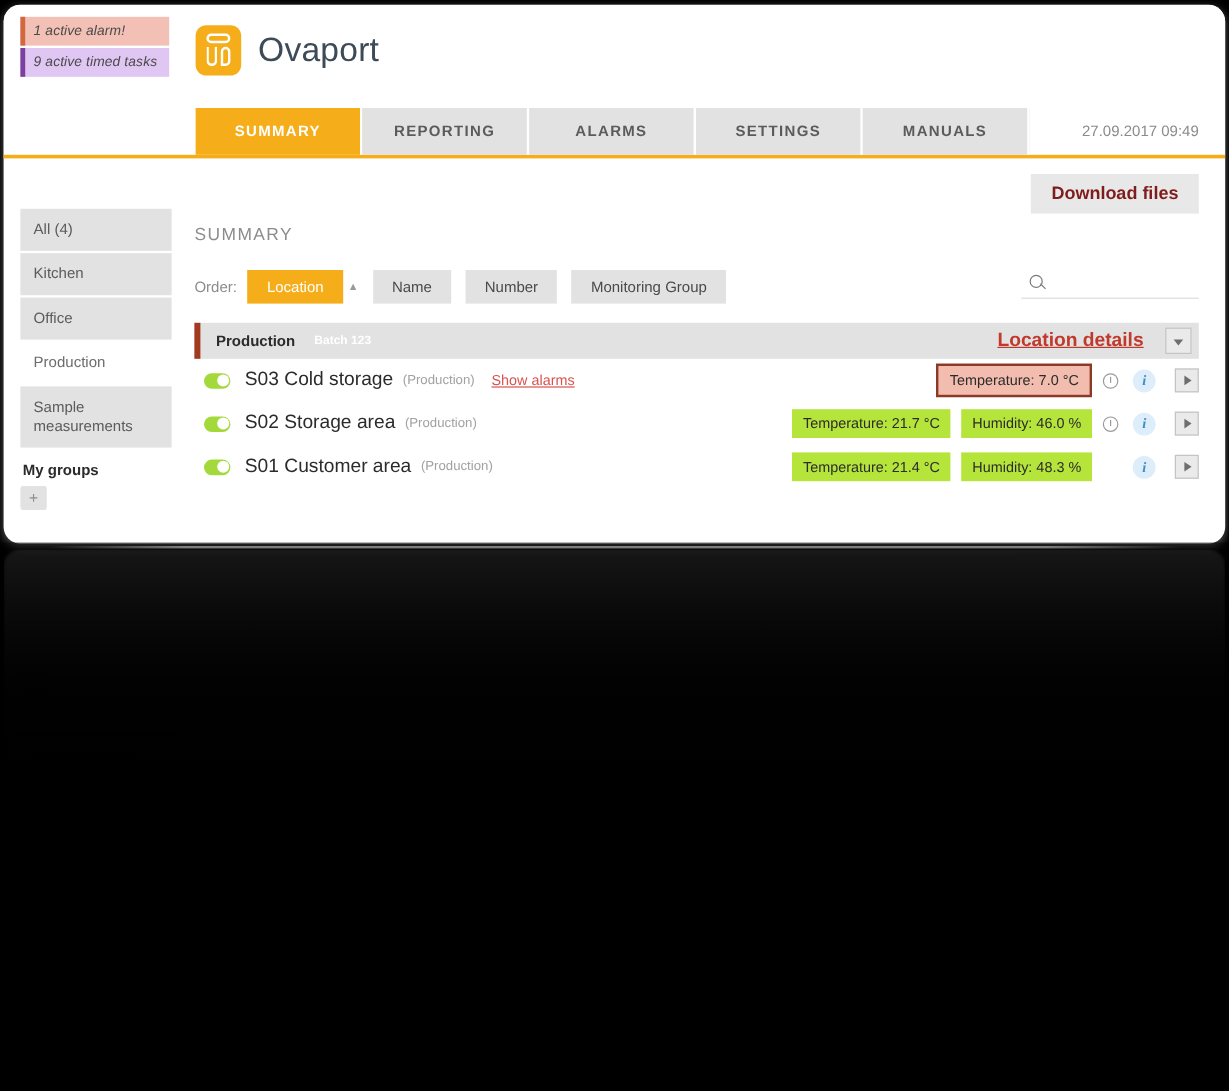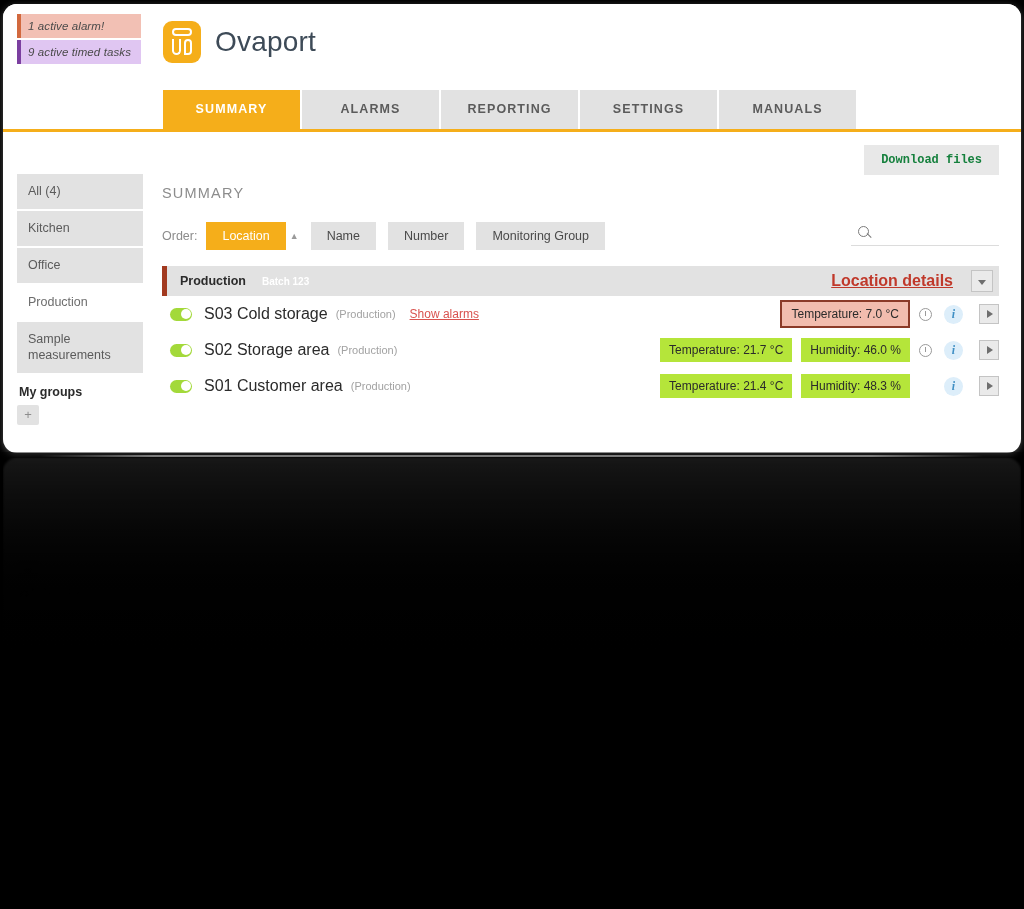--- a/index.html
+++ b/index.html
@@ -104,23 +104,23 @@
   .side-plus {
     width: 22px; height: 20px; background: #e2e2e2; color: #8d8d8d;
     font-size: 13px; line-height: 20px; text-align: center; cursor: pointer;
     border-radius: 2px;
   }
 
   .content { position: absolute; left: 159px; top: 0; right: 22px; }
 
   .dl-row { display: flex; justify-content: flex-end; padding-top: 10px; }
   .dl-btn {
-    background: #e8e8e8; color: #15803d; font-size: 12px; font-weight: bold;
+    background: #e8e8e8; color: #7f1d1d; font-size: 15px; font-weight: bold;
     padding: 8px 17px; border: none; cursor: pointer;
-    font-family: Liberation Mono, monospace;
+    font-family: Liberation Sans, sans-serif;
   }
 
   .page-title { font-size: 14.5px; color: #8c8c8c; letter-spacing: 1.2px; margin-top: 10px; }
 
   .order-row { display: flex; align-items: center; margin-top: 21px; position: relative; }
   .order-label { font-size: 12.5px; color: #8c8c8c; margin-right: 9px; }
   .ord-btn {
     font-size: 12.5px; color: #4a4a4a; background: #e2e2e2;
     padding: 7px 16px; border: none; cursor: pointer; margin-right: 12px;
     font-family: "Liberation Sans", sans-serif;
@@ -279,25 +279,26 @@
             <span class="a"></span>
         </div>
         <div class="brand-name">Ovaport</div>
       </div>
 
     </div>
 
     <div class="tabbar">
       <div class="tabs" id="tabs">
           <div class="tab active">SUMMARY</div>
+          <div class="tab">REPORTING</div>
           <div class="tab">ALARMS</div>
-          <div class="tab">REPORTING</div>
           <div class="tab">SETTINGS</div>
           <div class="tab">MANUALS</div>
         </div>
+      <div class="clock">27.09.2017 09:49</div>
     </div>
 
     <div class="body">
 
       <div class="sidebar">
         <div id="side-items">
             <div class="side-item">All (4)</div>
             <div class="side-item">Kitchen</div>
             <div class="side-item">Office</div>
             <div class="side-item active">Production</div>

